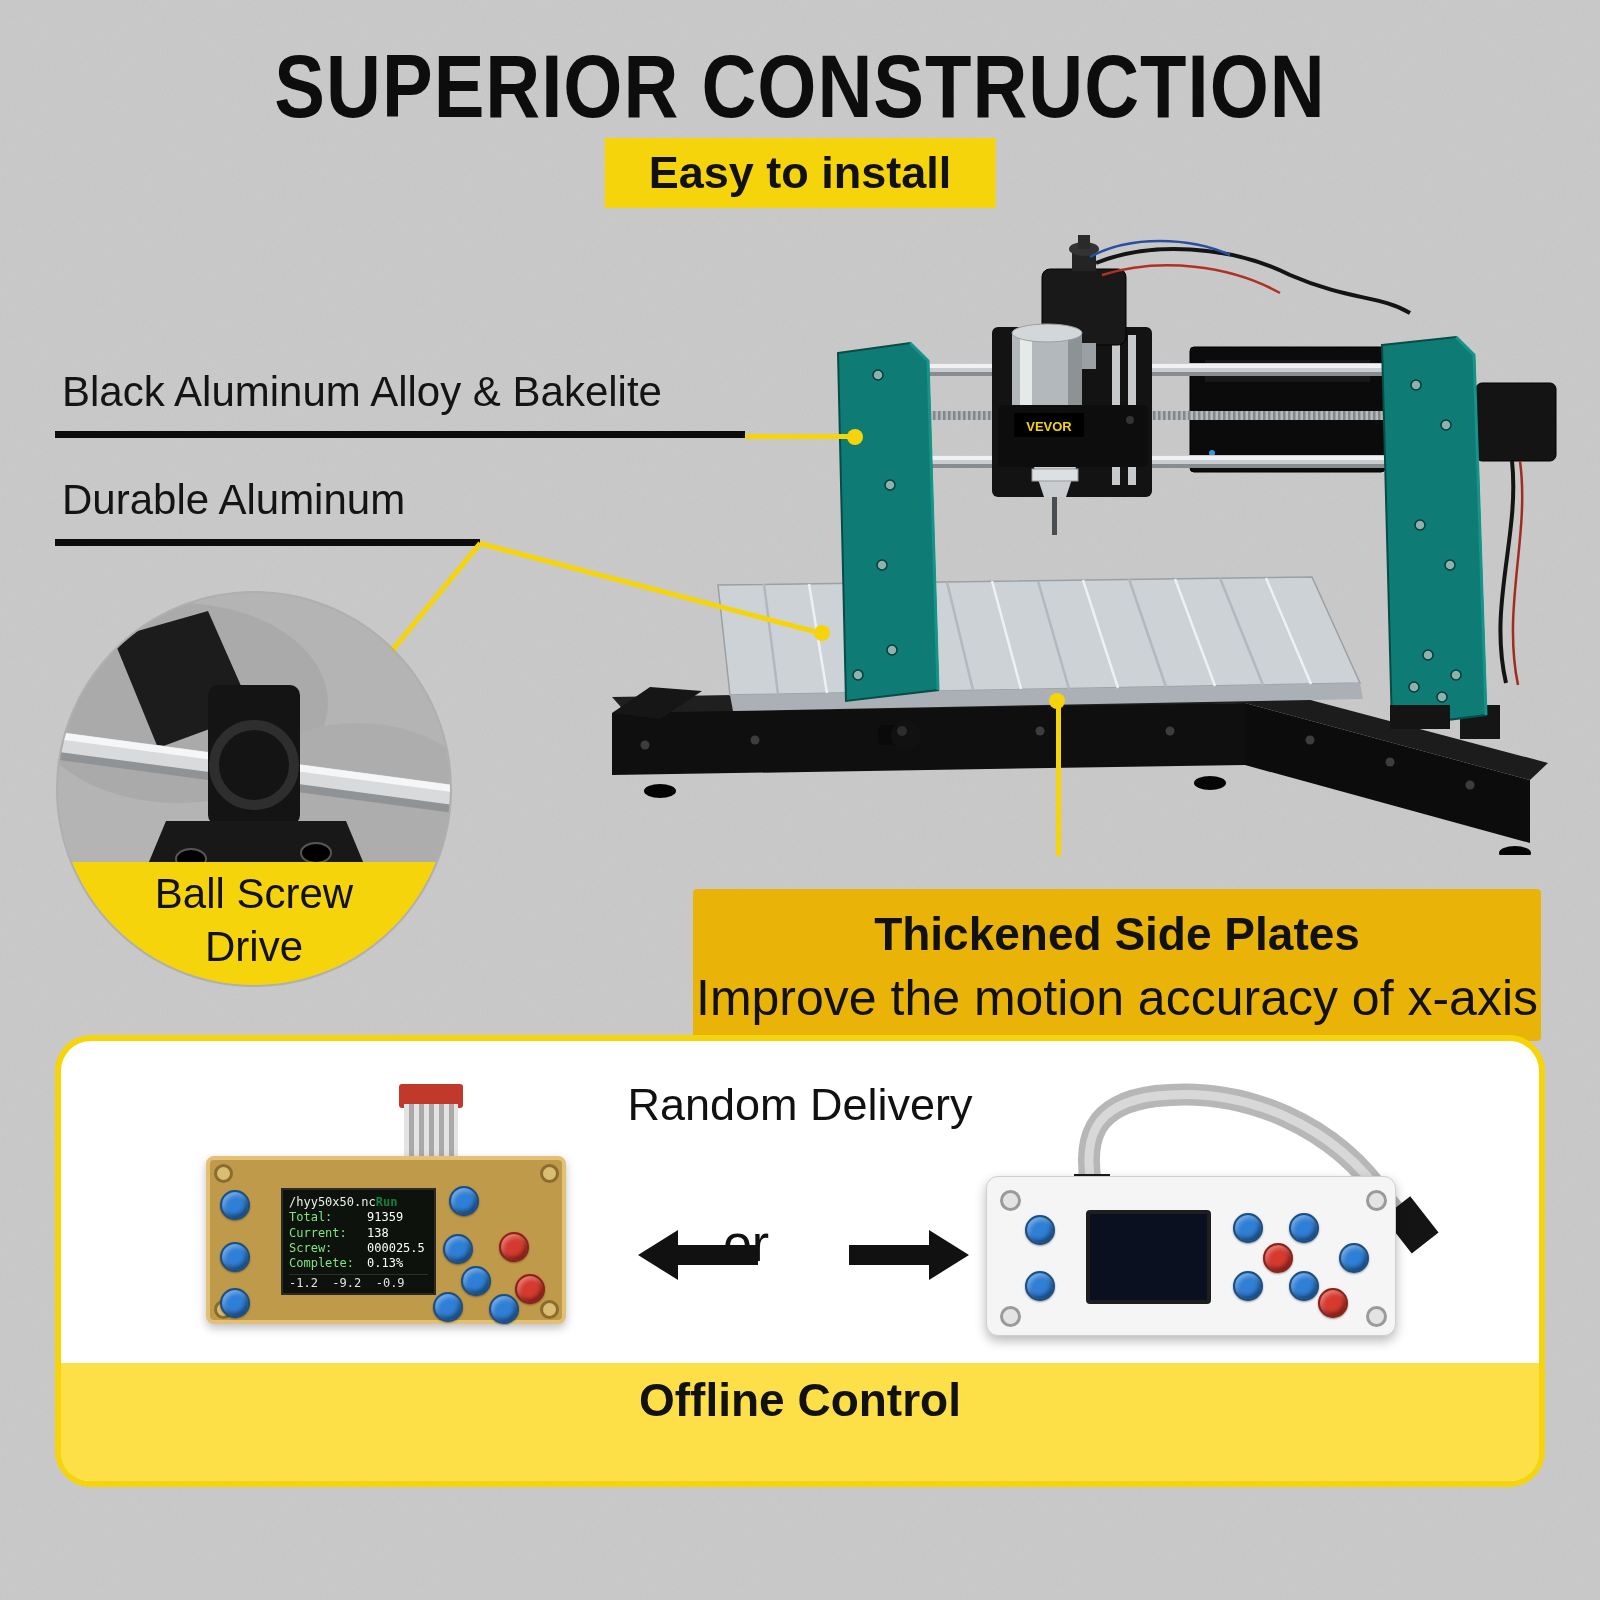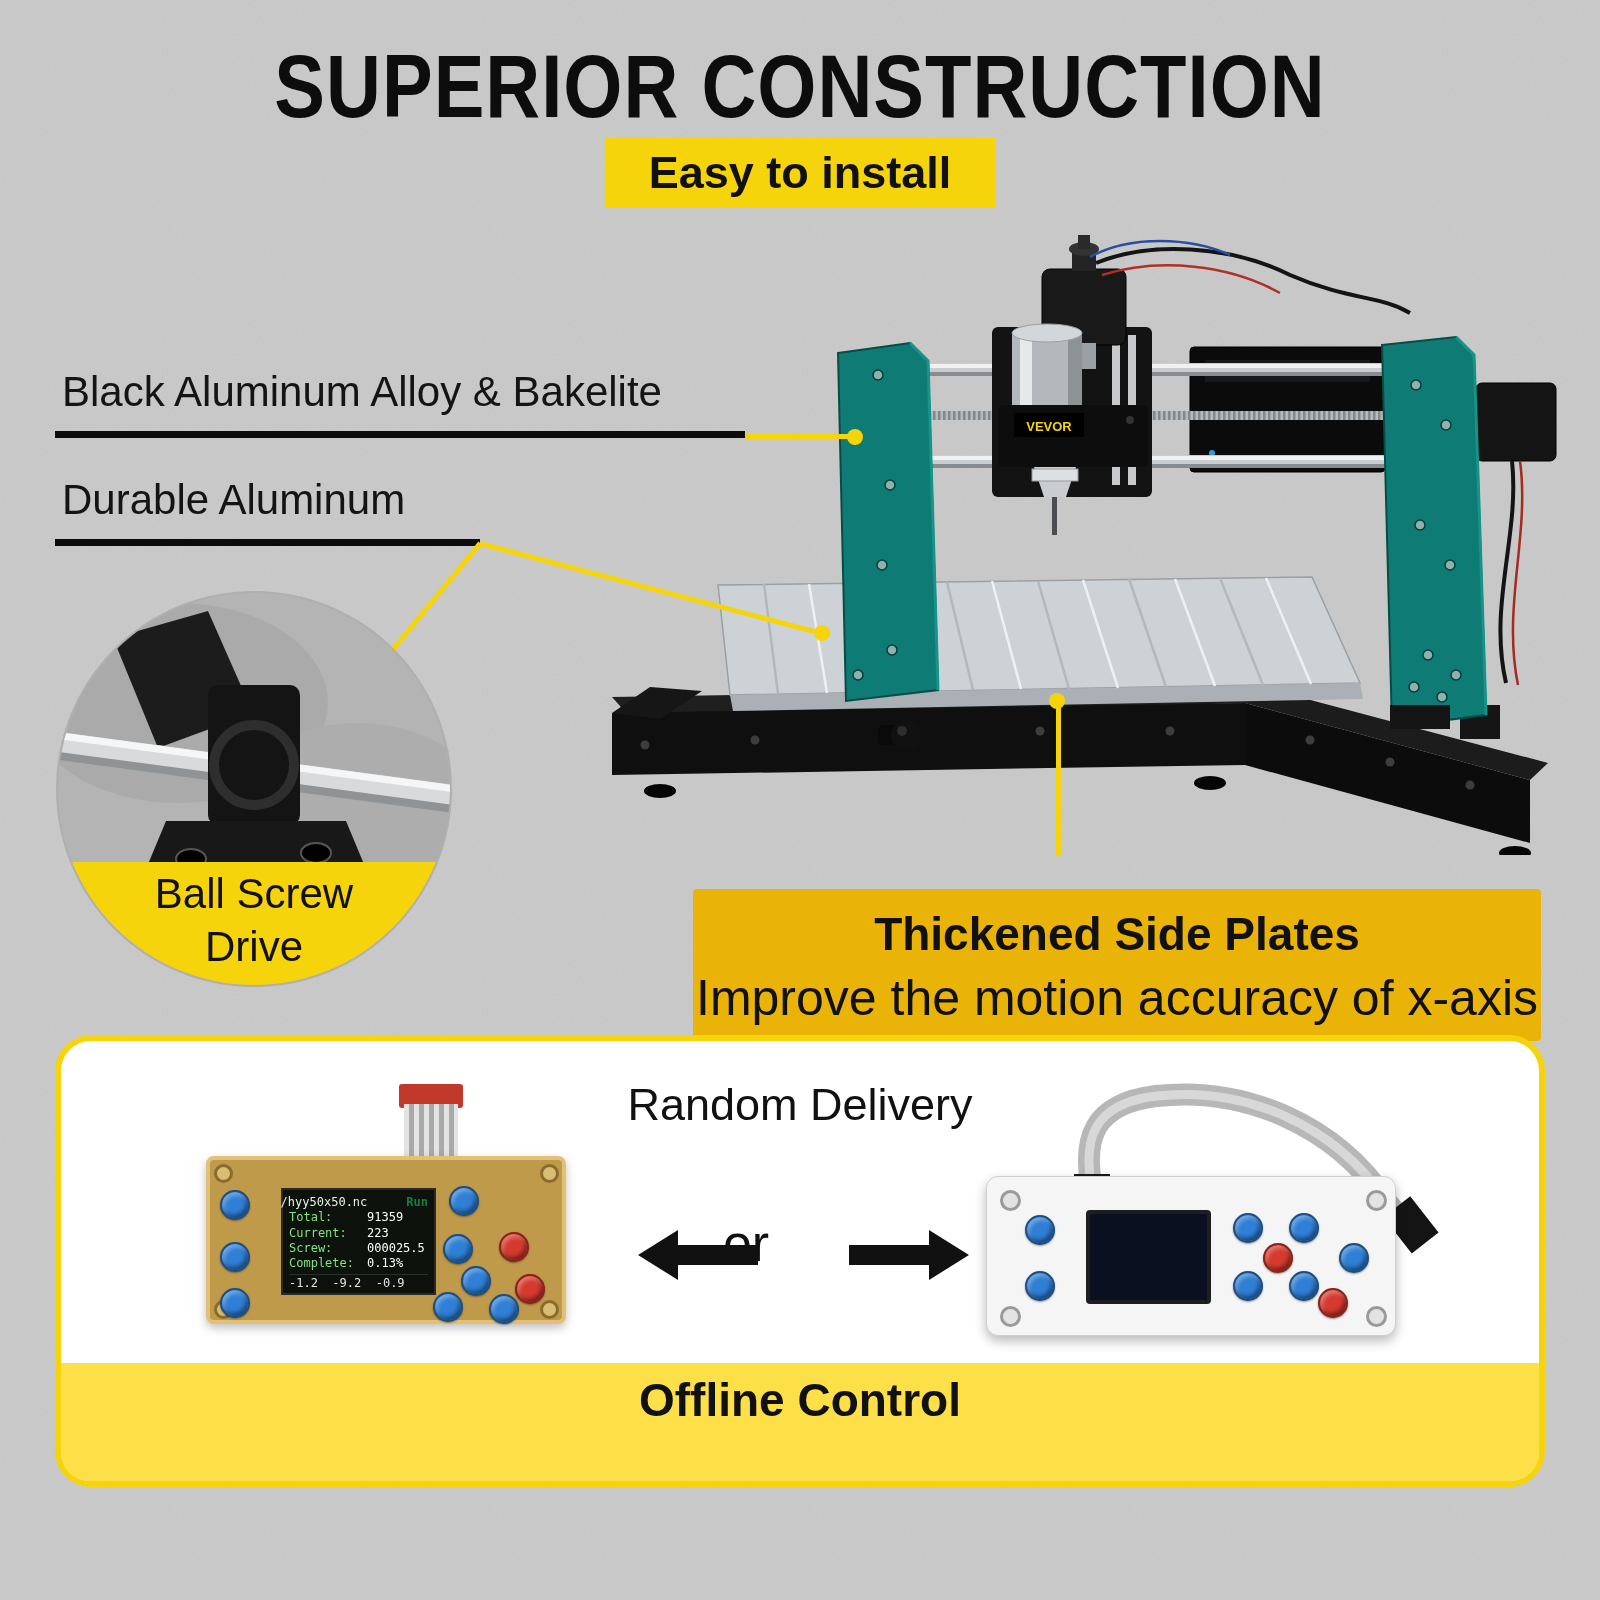--- a/index.html
+++ b/index.html
@@ -75,21 +75,21 @@
   .ribbon-left{
     position:absolute;left:198px;top:-52px;width:54px;height:56px;
     background:repeating-linear-gradient(90deg,#e3e3e3 0 5px,#a9a9a9 5px 10px);
   }
   .ribbon-left-conn{position:absolute;left:193px;top:-72px;width:64px;height:24px;background:#c0392b;border-radius:3px;}
   .screen{
     position:absolute;left:75px;top:32px;width:155px;height:107px;background:#0d120d;
     border:2px solid #2a2a2a;box-sizing:border-box;padding:5px 6px;
     font-family:"DejaVu Sans Mono", monospace;font-size:12px;line-height:1.28;color:#f0f0f0;
   }
-  .scr-head{display:flex;justify-content:flex-end;gap:39px;}
+  .scr-head{display:flex;justify-content:flex-start;}
   .scr-file{color:#e8f0e8;}
   .scr-status{color:#15803d;font-weight:700;}
   .scr-row{display:flex;}
   .scr-row .l{color:#7fe57f;width:78px;}
   .scr-row .v{color:#ffffff;}
   .scr-coords{white-space:pre;color:#e4e4e4;margin-top:2px;border-top:1px solid #27332a;padding-top:1px;}
   .btn{position:absolute;width:26px;height:26px;border-radius:50%;
     box-shadow:inset -2px -3px 4px rgba(0,0,0,.45), inset 2px 3px 4px rgba(255,255,255,.35), 0 1px 2px rgba(0,0,0,.4);}
   .btn.blue{background:#2f7fd6;border:2px solid #1b4f84;}
   .btn.red{background:#d63a2f;border:2px solid #8f1f17;}
@@ -320,21 +320,21 @@
       <div class="scr-head">
         <span class="scr-file">/hyy50x50.nc</span>
         <span class="scr-status">Run</span>
       </div>
       <div class="scr-row">
         <span class="l">Total:</span>
         <span class="v">91359</span>
       </div>
       <div class="scr-row">
         <span class="l">Current:</span>
-        <span class="v">223</span>
+        <span class="v">138</span>
       </div>
       <div class="scr-row">
         <span class="l">Screw:</span>
         <span class="v">000025.5</span>
       </div>
       <div class="scr-row">
         <span class="l">Complete:</span>
         <span class="v">0.13%</span>
       </div>
       <div class="scr-coords">-1.2  -9.2  -0.9</div>

